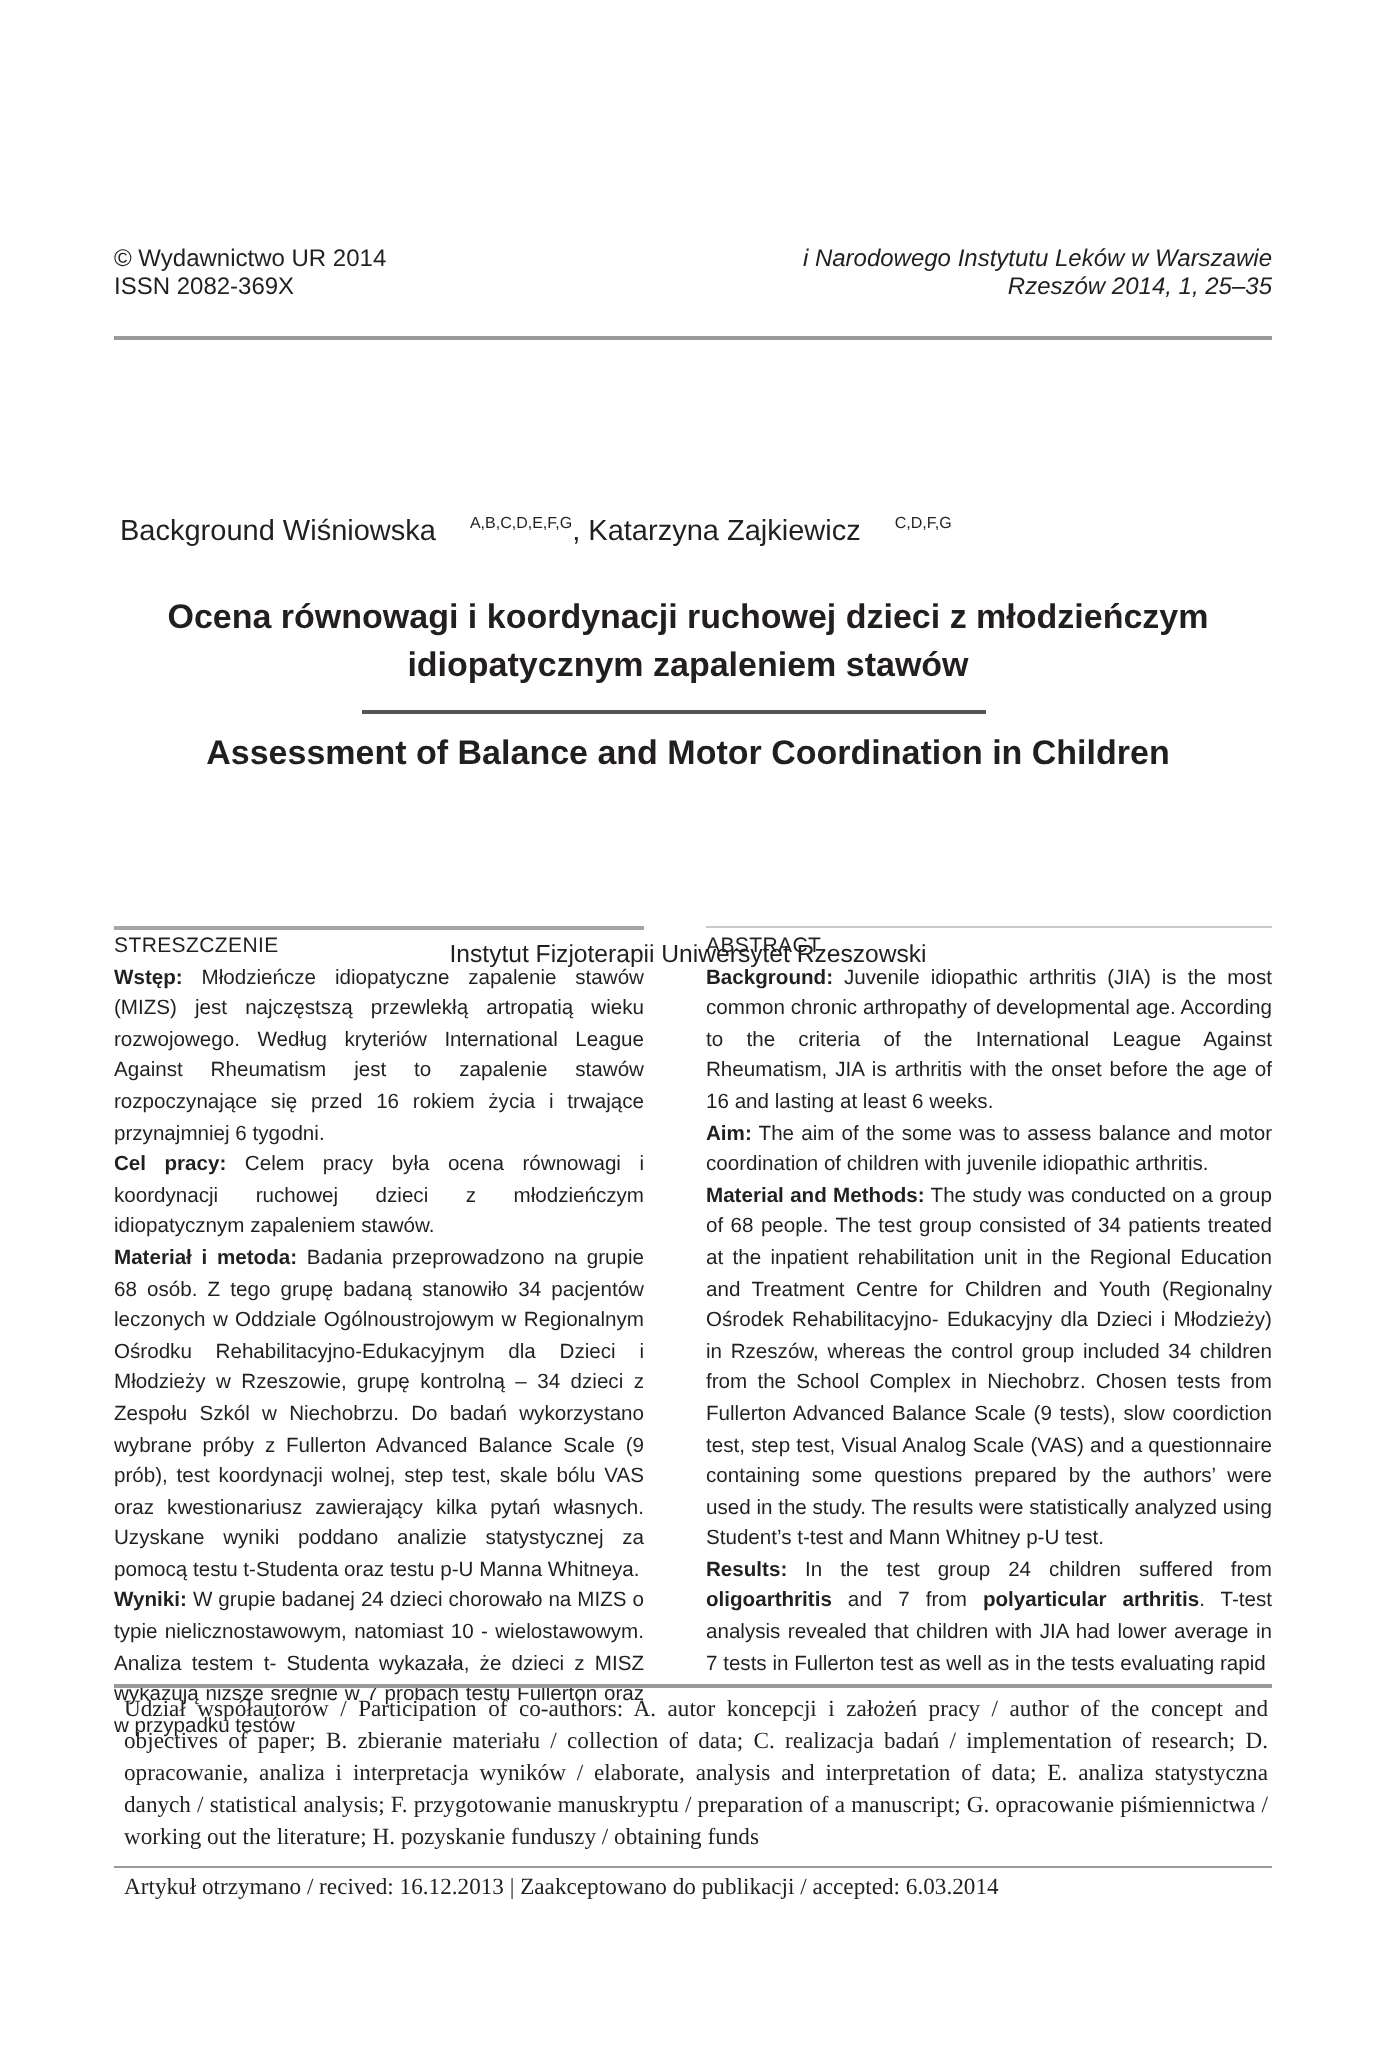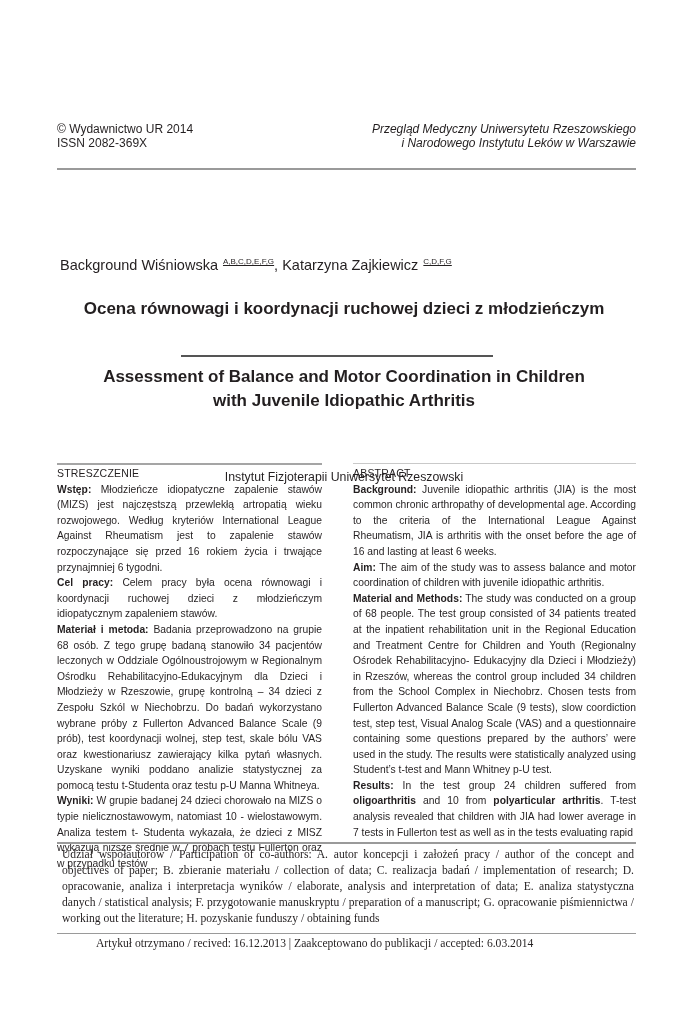--- a/index.html
+++ b/index.html
@@ -4,85 +4,85 @@
 <style>
   html, body { margin: 0; padding: 0; background: #ffffff; }
   body { width: 688px; height: 1024px; position: relative; overflow: hidden; color: #231f20; font-family: "Liberation Sans", "DejaVu Sans", sans-serif; }
   .abs { position: absolute; }
   .hdr { font-size: 12px; line-height: 14px; color: #231f20; }
   .hdr-left { left: 57px; top: 122px; }
   .hdr-right { right: 52px; top: 122px; text-align: right; font-style: italic; }
   .rule { position: absolute; height: 0; border-top: 2px solid #9a9a9a; }
   .rule-top { left: 57px; top: 168px; width: 579px; }
   .authors { left: 60px; top: 257px; font-size: 14.5px; color: #231f20; }
-  .authors sup { font-size: 8px; vertical-align: 6px; margin-left: 5px; text-decoration: underline; }
+  .authors sup { font-size: 8px; vertical-align: 6px; margin-left: 17px; }
   .title { left: 40px; width: 608px; text-align: center; font-weight: bold; font-size: 17px; line-height: 24px; color: #231f20; }
   .title-pl { top: 297px; }
   .title-en { top: 365px; }
   .title-rule { left: 181px; top: 355px; width: 312px; border-top: 2px solid #555; }
   .affil { left: 40px; width: 608px; top: 430px; text-align: center; font-size: 12.3px; margin-top: 40px; }
   .col { position: absolute; top: 466px; font-size: 10.3px; line-height: 15.6px; text-align: justify; color: #231f20; }
   .col-left { left: 57px; width: 265px; }
   .col-right { left: 353px; width: 283px; }
   .col-rule { position: absolute; top: 463px; border-top: 2px solid #a5a5a5; }
   .col-rule-left { left: 57px; width: 265px; }
   .col-rule-right { left: 353px; width: 283px; border-top: 1.5px solid #c9c9c9; }
   .col h4 { margin: 0; font-size: 10.5px; font-weight: normal; letter-spacing: 0.2px; }
   .col p { margin: 0; }
   .col b { font-weight: bold; }
   .footnote-rule { left: 57px; top: 842px; width: 579px; border-top: 2px solid #9a9a9a; }
   .footnote { position: absolute; left: 62px; top: 847px; width: 572px; font-family: "Liberation Serif", "DejaVu Serif", serif; font-size: 11.6px; line-height: 16px; text-align: justify; color: #231f20; }
   .dates-rule { left: 57px; top: 933px; width: 579px; border-top: 1.5px solid #9a9a9a; }
-  .dates { position: absolute; left: 62px; top: 937px; font-family: "Liberation Serif", "DejaVu Serif", serif; font-size: 11.6px; color: #231f20; margin-left: 34px; }
+  .dates { position: absolute; left: 62px; top: 937px; font-family: "Liberation Serif", "DejaVu Serif", serif; font-size: 11.6px; color: #231f20; }
 </style>
 </head>
 <body>
 
 <div class="abs hdr hdr-left">
   <div>© Wydawnictwo UR 2014</div>
   <div>ISSN 2082-369X</div>
 </div>
 <div class="abs hdr hdr-right">
-  <div>Przegląd Medyczny Uniwersytetu Rzeszowskiego</div>
   <div>i Narodowego Instytutu Leków w Warszawie</div>
+  <div>Rzeszów 2014, 1, 25–35</div>
 </div>
 <div class="rule rule-top"></div>
 
 <div class="abs authors">
   <span>Background Wiśniowska</span><sup>A,B,C,D,E,F,G</sup><span>,</span>
   <span>Katarzyna Zajkiewicz</span><sup>C,D,F,G</sup>
 </div>
 
 <div class="abs title title-pl">
   <div>Ocena równowagi i koordynacji ruchowej dzieci z młodzieńczym</div>
+  <div>idiopatycznym zapaleniem stawów</div>
 </div>
 <div class="rule title-rule"></div>
 <div class="abs title title-en">
   <div>Assessment of Balance and Motor Coordination in Children</div>
-  <div>with Juvenile Idiopathic Arthritis</div>
 </div>
 
 <div class="abs affil">Instytut Fizjoterapii Uniwersytet Rzeszowski</div>
 
 <div class="col-rule col-rule-left"></div>
 <div class="col-rule col-rule-right"></div>
 
 <div class="col col-left">
   <h4>STRESZCZENIE</h4>
   <p><b>Wstęp:</b><span> Młodzieńcze idiopatyczne zapalenie stawów (MIZS) jest najczęstszą przewlekłą artropatią wieku rozwojowego. Według kryteriów International League Against Rheumatism jest to zapalenie stawów rozpoczynające się przed 16 rokiem życia i trwające przynajmniej 6 tygodni.</span></p>
   <p><b>Cel pracy:</b><span> Celem pracy była ocena równowagi i koordynacji ruchowej dzieci z młodzieńczym idiopatycznym zapaleniem stawów.</span></p>
   <p><b>Materiał i metoda:</b><span> Badania przeprowadzono na grupie 68 osób. Z tego grupę badaną stanowiło 34 pacjentów leczonych w Oddziale Ogólnoustrojowym w Regionalnym Ośrodku Rehabilitacyjno-Edukacyjnym dla Dzieci i Młodzieży w Rzeszowie, grupę kontrolną – 34 dzieci z Zespołu Szkól w Niechobrzu. Do badań wykorzystano wybrane próby z Fullerton Advanced Balance Scale (9 prób), test koordynacji wolnej, step test, skale bólu VAS oraz kwestionariusz zawierający kilka pytań własnych. Uzyskane wyniki poddano analizie statystycznej za pomocą testu t-Studenta oraz testu p-U Manna Whitneya.</span></p>
   <p><b>Wyniki:</b><span> W grupie badanej 24 dzieci chorowało na MIZS o typie nielicznostawowym, natomiast 10 - wielostawowym. Analiza testem t- Studenta wykazała, że dzieci z MISZ wykazują niższe średnie w 7 próbach testu Fullerton oraz w przypadku testów</span></p>
 </div>
 
 <div class="col col-right">
   <h4>ABSTRACT</h4>
   <p><b>Background:</b><span> Juvenile idiopathic arthritis (JIA) is the most common chronic arthropathy of developmental age. According to the criteria of the International League Against Rheumatism, JIA is arthritis with the onset before the age of 16 and lasting at least 6 weeks.</span></p>
-  <p><b>Aim:</b><span> The aim of the study was to assess balance and motor coordination of children with juvenile idiopathic arthritis.</span></p>
+  <p><b>Aim:</b><span> The aim of the some was to assess balance and motor coordination of children with juvenile idiopathic arthritis.</span></p>
   <p><b>Material and Methods:</b><span> The study was conducted on a group of 68 people. The test group consisted of 34 patients treated at the inpatient rehabilitation unit in the Regional Education and Treatment Centre for Children and Youth (Regionalny Ośrodek Rehabilitacyjno- Edukacyjny dla Dzieci i Młodzieży) in Rzeszów, whereas the control group included 34 children from the School Complex in Niechobrz. Chosen tests from Fullerton Advanced Balance Scale (9 tests), slow coordiction test, step test, Visual Analog Scale (VAS) and a questionnaire containing some questions prepared by the authors’ were used in the study. The results were statistically analyzed using Student’s t-test and Mann Whitney p-U test.</span></p>
-  <p><b>Results:</b><span> In the test group 24 children suffered from </span><b>oligoarthritis</b><span> and 10 from </span><b>polyarticular arthritis</b><span>. T-test analysis revealed that children with JIA had lower average in 7 tests in Fullerton test as well as in the tests evaluating rapid</span></p>
+  <p><b>Results:</b><span> In the test group 24 children suffered from </span><b>oligoarthritis</b><span> and 7 from </span><b>polyarticular arthritis</b><span>. T-test analysis revealed that children with JIA had lower average in 7 tests in Fullerton test as well as in the tests evaluating rapid</span></p>
 </div>
 
 <div class="rule footnote-rule"></div>
 <div class="footnote">Udział współautorów / Participation of co-authors: A. autor koncepcji i założeń pracy / author of the concept and objectives of paper; B. zbieranie materiału / collection of data; C. realizacja badań / implementation of research; D. opracowanie, analiza i interpretacja wyników / elaborate, analysis and interpretation of data; E. analiza statystyczna danych / statistical analysis; F. przygotowanie manuskryptu / preparation of a manuscript; G. opracowanie piśmiennictwa / working out the literature; H. pozyskanie funduszy / obtaining funds</div>
 
 <div class="rule dates-rule"></div>
 <div class="dates">Artykuł otrzymano / recived: 16.12.2013 | Zaakceptowano do publikacji / accepted: 6.03.2014</div>
 
 </body></html>

